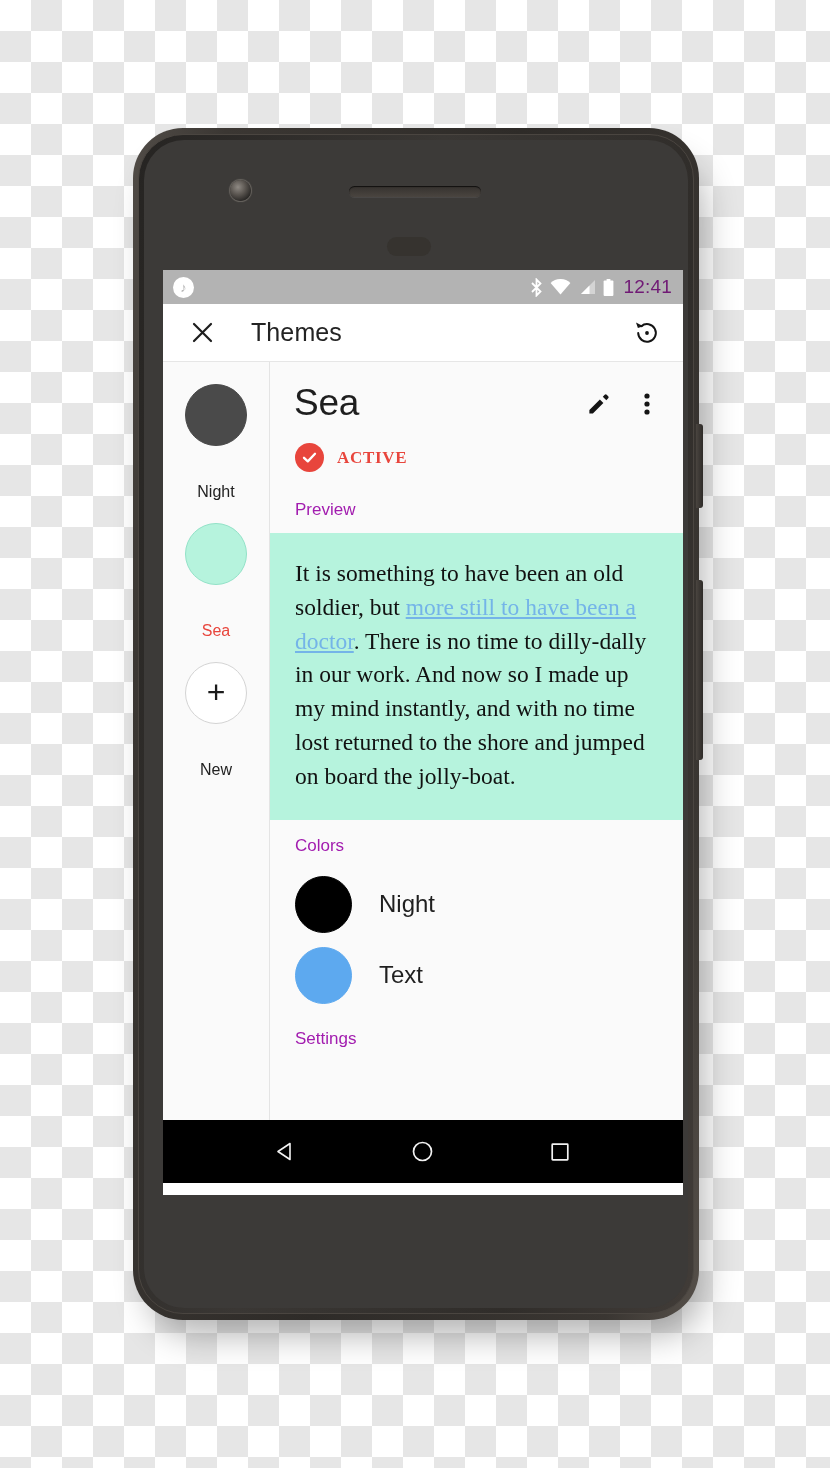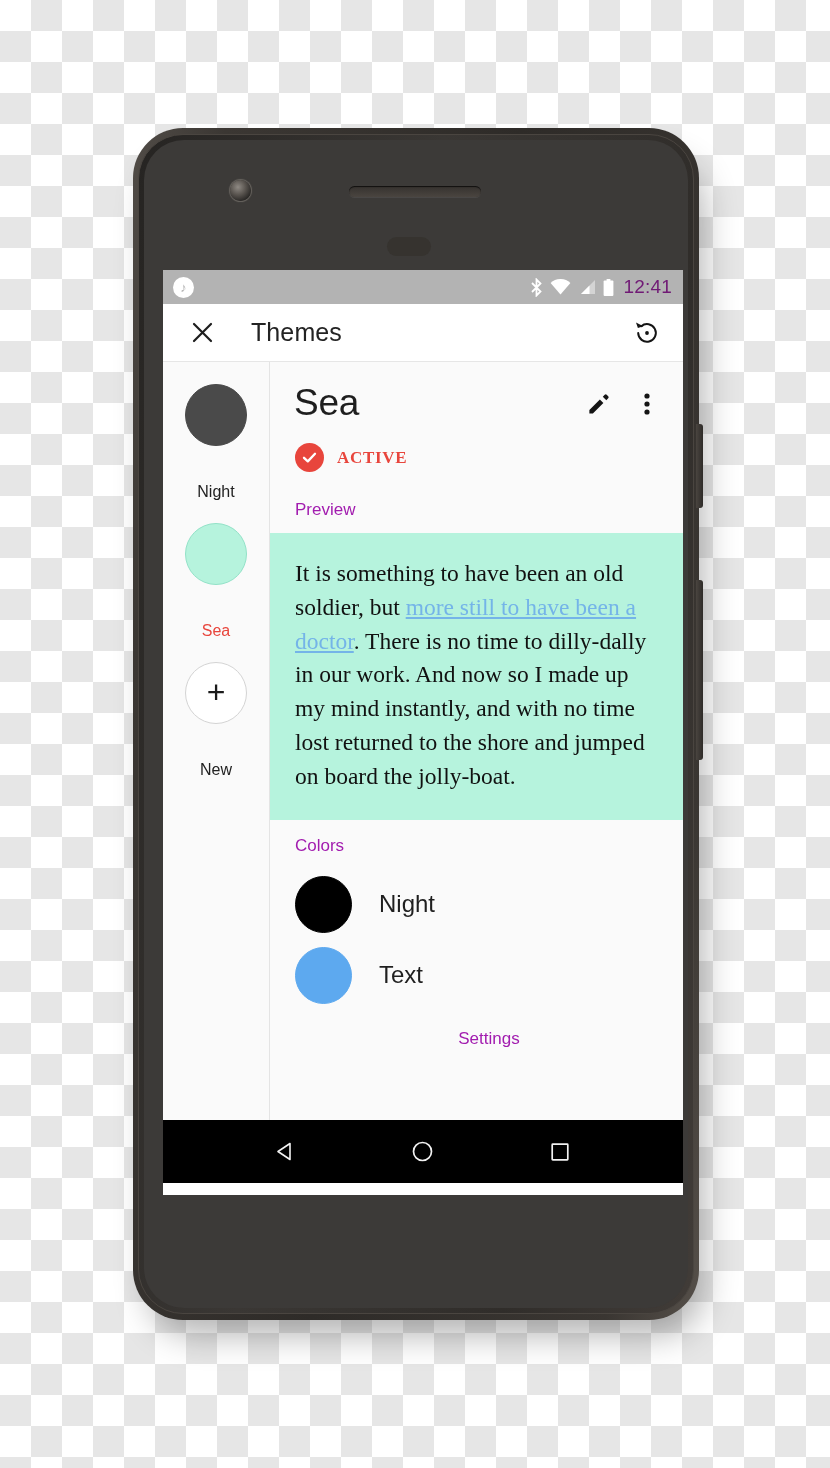--- a/index.html
+++ b/index.html
@@ -283,21 +283,21 @@
     width: 57px; height: 57px;
     border-radius: 50%;
     box-sizing: border-box;
   }
   .color-name {
     font-size: 24px;
     color: #1f1f1f;
     margin-left: 27px;
   }
   #colors-label { padding-top: 16px; }
-  #settings-label { padding-top: 18px; text-align: center; }
+  #settings-label { padding-top: 18px; }
 
   
   #navbar {
     height: 63px;
     background: #000000;
     display: flex;
     align-items: center;
     justify-content: space-around;
     padding: 0 54px;
     box-sizing: border-box;

